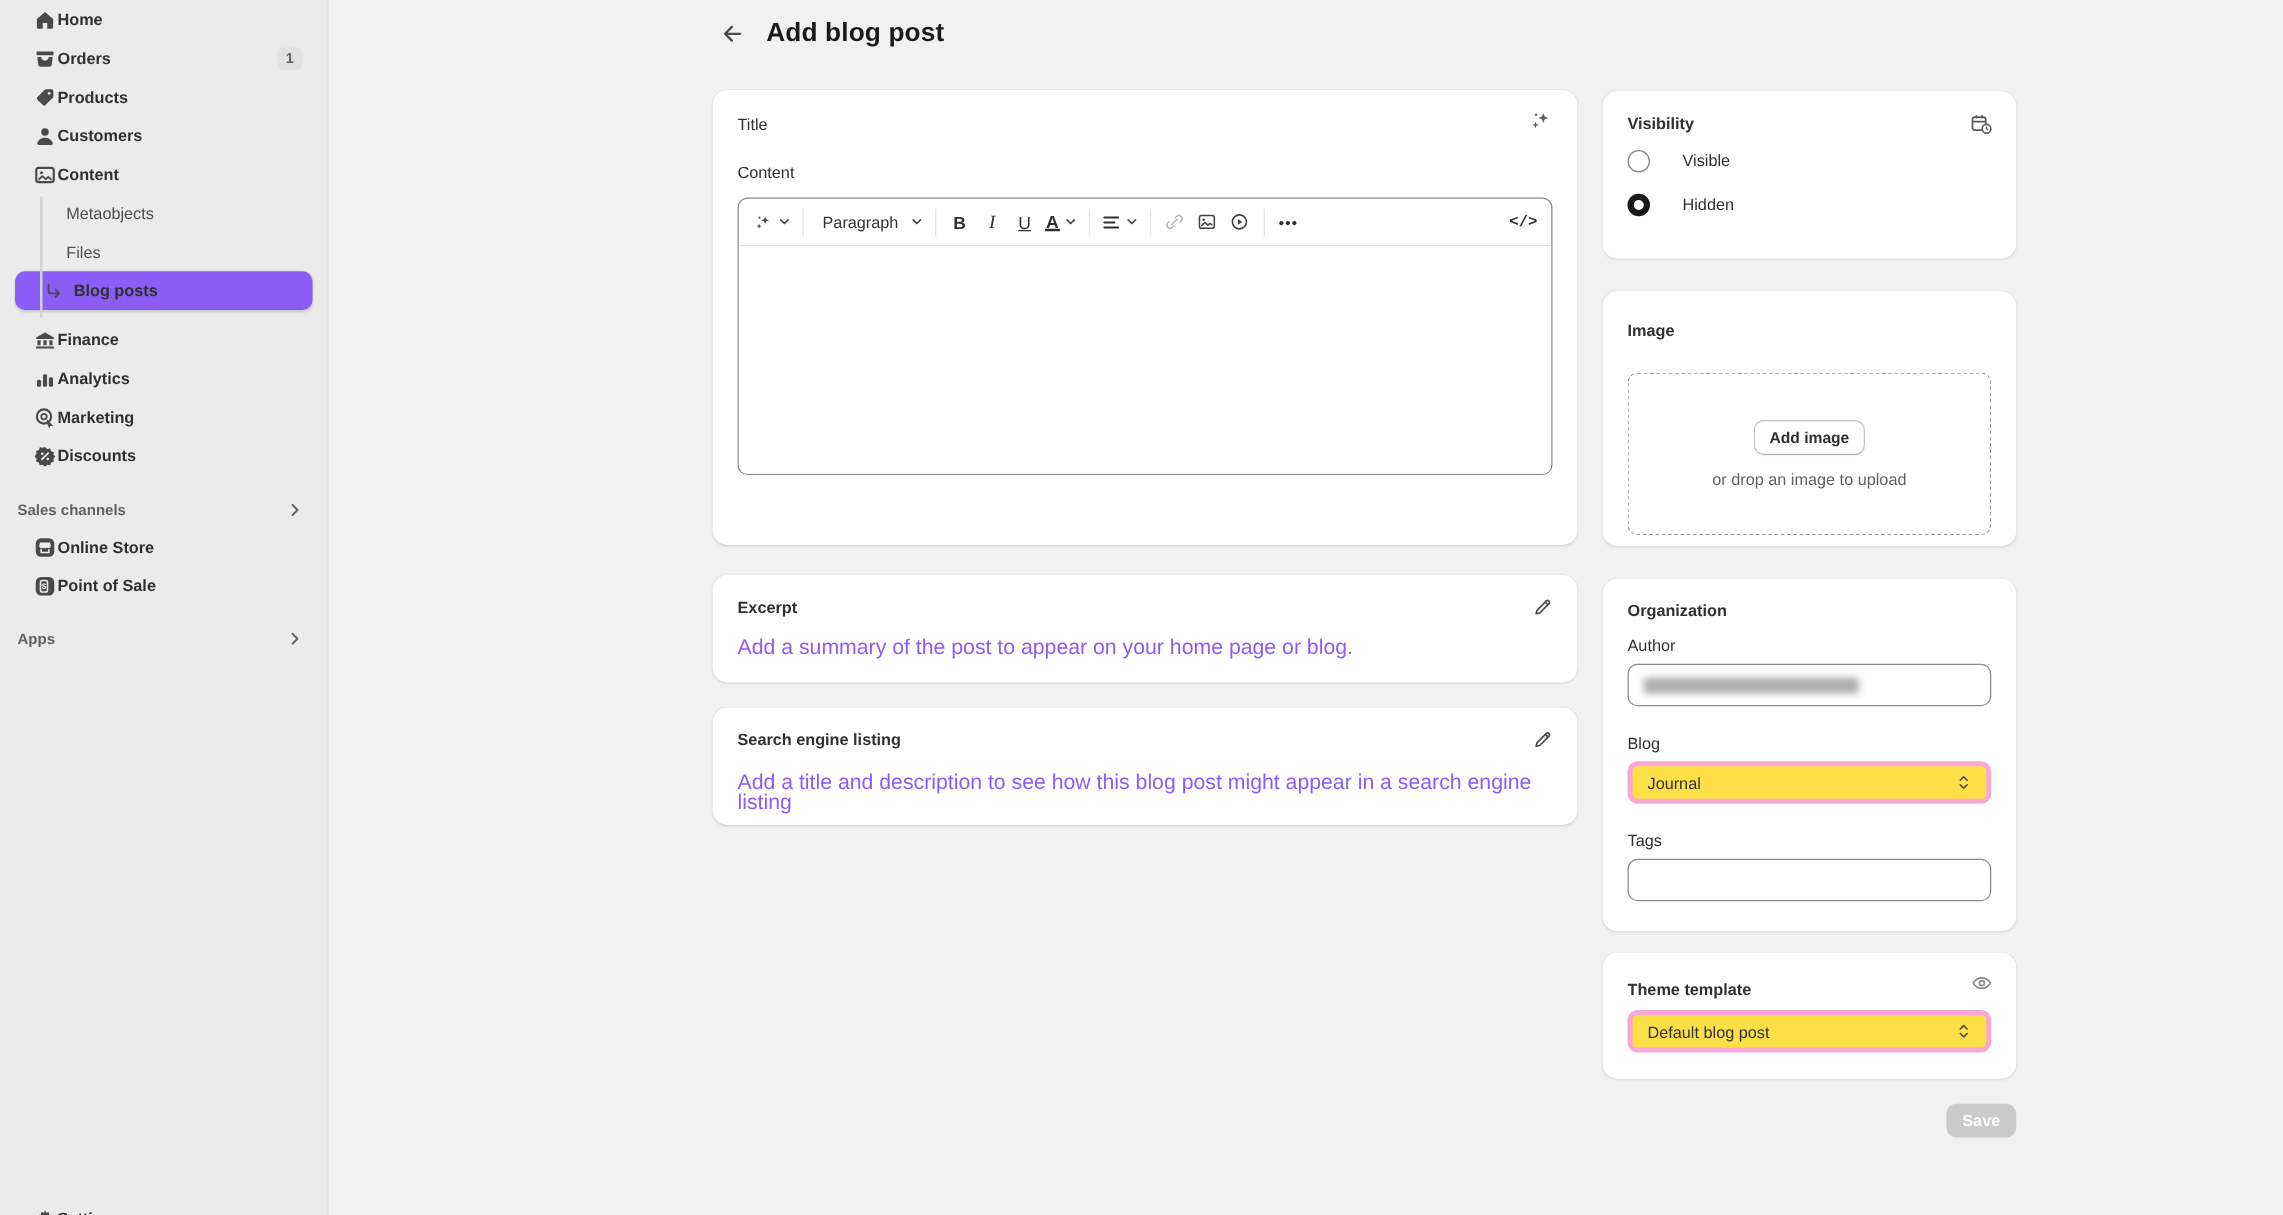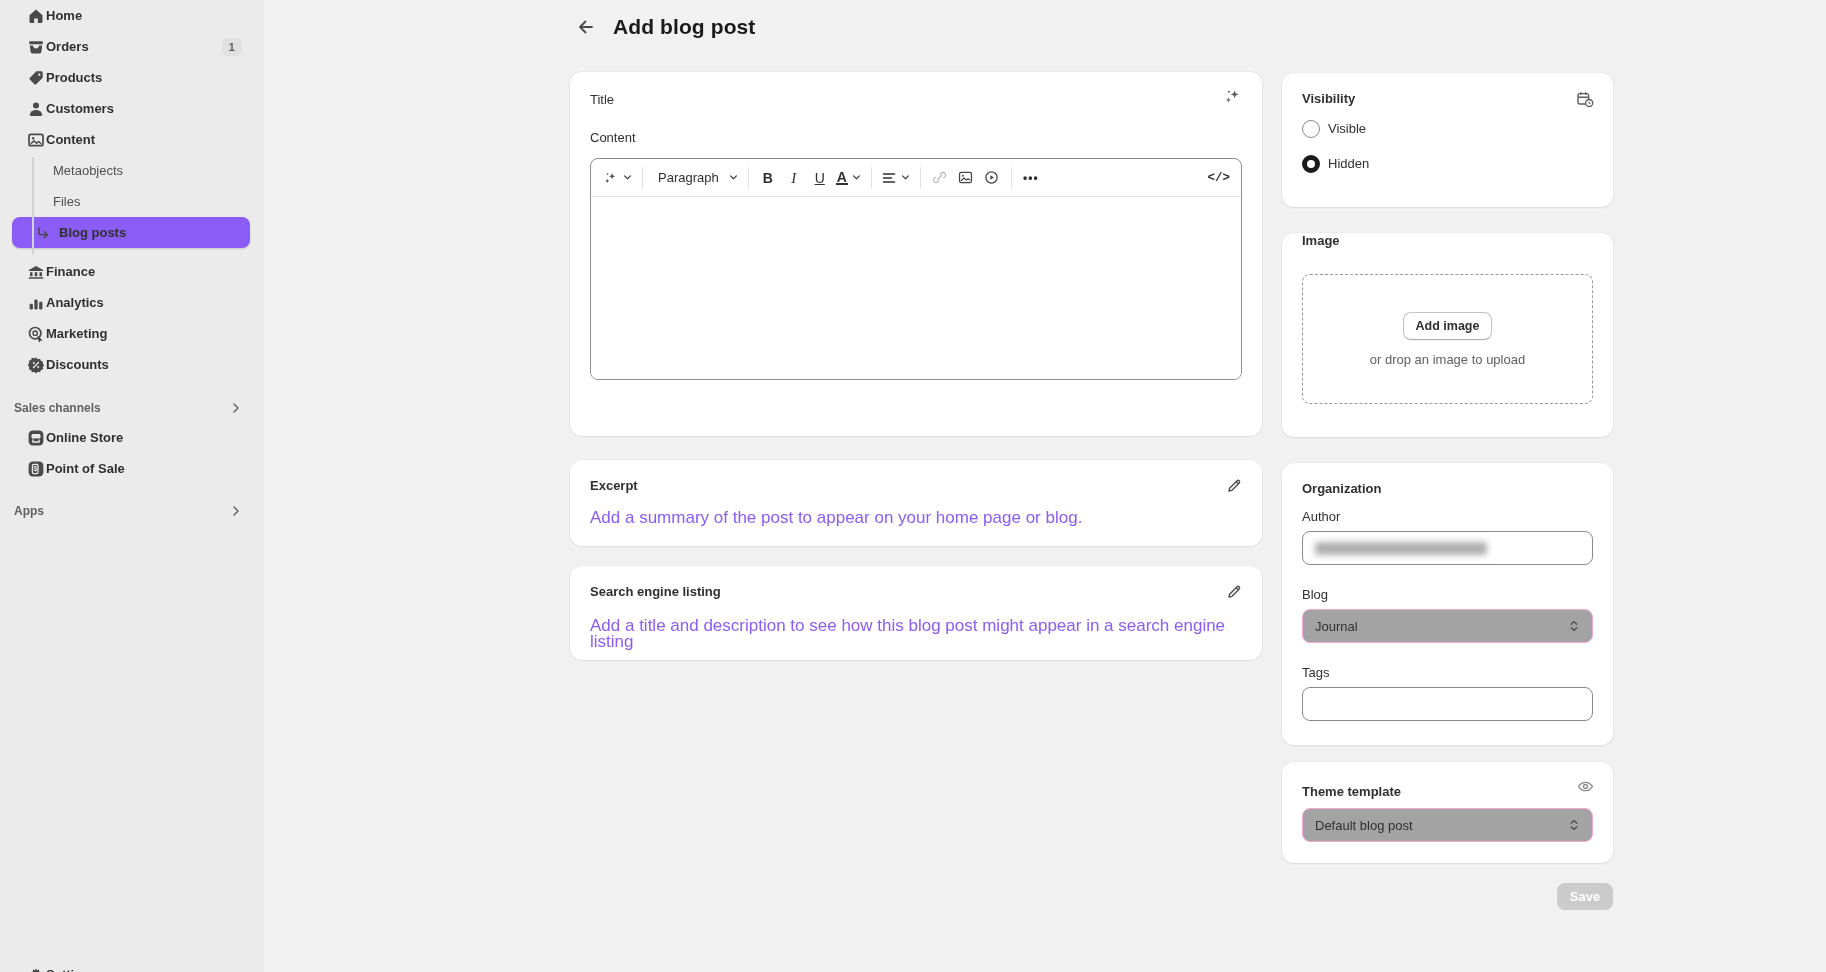--- a/index.html
+++ b/index.html
@@ -48,37 +48,37 @@
 
   
   .card {
     position:absolute; background:#fff; border-radius:12px;
     box-shadow:0 1px 2px rgba(0,0,0,.07), 0 0 0 0.5px rgba(0,0,0,.05);
   }
   #card-main       { left:570px;  top:72px;  width:692px; height:364px; padding:20px; }
   #card-excerpt    { left:570px;  top:460px; width:692px; height:86px;  padding:18px 20px; }
   #card-seo        { left:570px;  top:566px; width:692px; height:94px;  padding:18px 20px; }
   #card-visibility { left:1282px; top:73px;  width:331px; height:134px; padding:18px 20px; }
-  #card-image      { left:1282px; top:233px; width:331px; height:204px; padding:0 20px; }
+  #card-image      { left:1282px; top:233px; width:331px; height:204px; padding:24px 20px; }
   #card-org        { left:1282px; top:463px; width:331px; height:282px; padding:18px 20px; }
   #card-theme      { left:1282px; top:762px; width:331px; height:101px; padding:22px 20px; }
 
   .field-label { font-size:13px; color:#303030; line-height:16px; }
   .card-title  { font-size:13px; font-weight:700; color:#303030; line-height:16px; }
   .card-body-text { font-size:17px; color:#8b5cf6; line-height:16px; }
 
   .text-input {
     width:100%; height:34px; border:1px solid #8a8a8a; border-radius:8px;
     padding:0 12px; font-size:13px; font-family:inherit; color:#303030; background:#fff; outline:none;
   }
   .text-input::placeholder { color:#616161; }
 
   .select-box {
-    width:100%; height:34px; border:1px solid #f9a8d4; border-radius:8px;
-    background:#a3a3a3; display:flex; align-items:center; padding:0 10px 0 12px;
+    width:100%; height:34px; border:4px solid #f9a8d4; border-radius:8px;
+    background:#fde047; display:flex; align-items:center; padding:0 10px 0 12px;
     font-size:13px; color:#303030; cursor:pointer;
   }
   .select-box .select-chev { margin-left:auto; }
 
   .corner-icon { position:absolute; top:16px; right:18px; cursor:pointer; }
 
   
   #editor { margin-top:12px; border:1px solid #8a8a8a; border-radius:8px; height:222px; display:flex; flex-direction:column; overflow:hidden; }
   #toolbar { height:38px; border-bottom:1px solid #e3e3e3; display:flex; align-items:center; padding:0 8px; flex:none; }
   .tb-btn {
@@ -92,21 +92,21 @@
   .glyph-i { font-style:italic; font-family:"Liberation Serif",serif; font-size:15px; }
   .glyph-u { text-decoration:underline; }
   .glyph-a { font-weight:600; border-bottom:2px solid #303030; line-height:12px; padding:0 1px; }
   .glyph-more { letter-spacing:1px; font-weight:700; font-size:12px; }
   .glyph-code { font-weight:600; font-size:12.5px; font-family:"Liberation Mono",monospace; }
   .tb-disabled { opacity:.45; }
   .tb-spacer { flex:1; }
   #editor-body { flex:1; background:#fff; cursor:text; }
 
   
-  .radio-row { display:flex; align-items:center; gap:8px; height:27px; margin-top:8px; cursor:pointer; }
+  .radio-row { display:flex; align-items:center; gap:26px; height:27px; margin-top:8px; cursor:pointer; }
   .radio-row:first-of-type { margin-top:18px; }
   .radio { width:18px; height:18px; border-radius:50%; border:1.5px solid #8a8a8a; background:#fff; flex:none; }
   .radio.on { border:5.5px solid #1a1a1a; }
   .radio-label { font-size:13px; color:#303030; }
 
   
   #dropzone {
     margin-top:25px; height:130px; border:1px dashed #999; border-radius:8px;
     display:flex; flex-direction:column; align-items:center; justify-content:center; gap:12px;
   }

